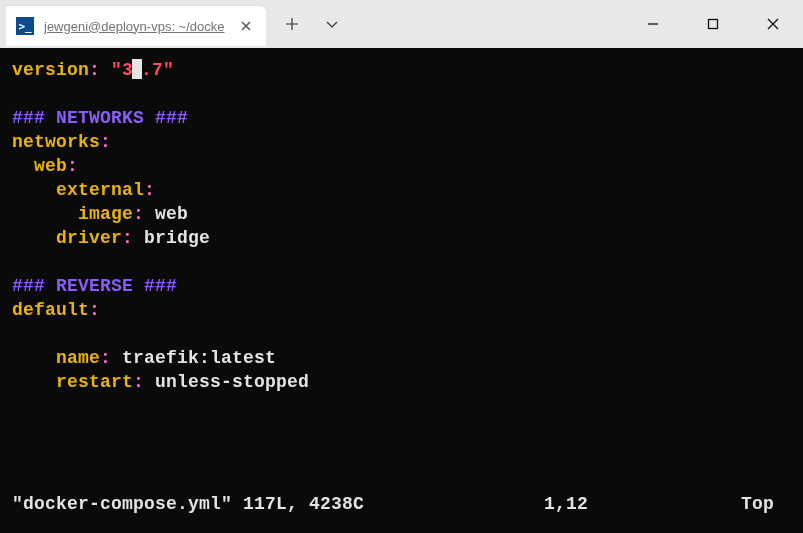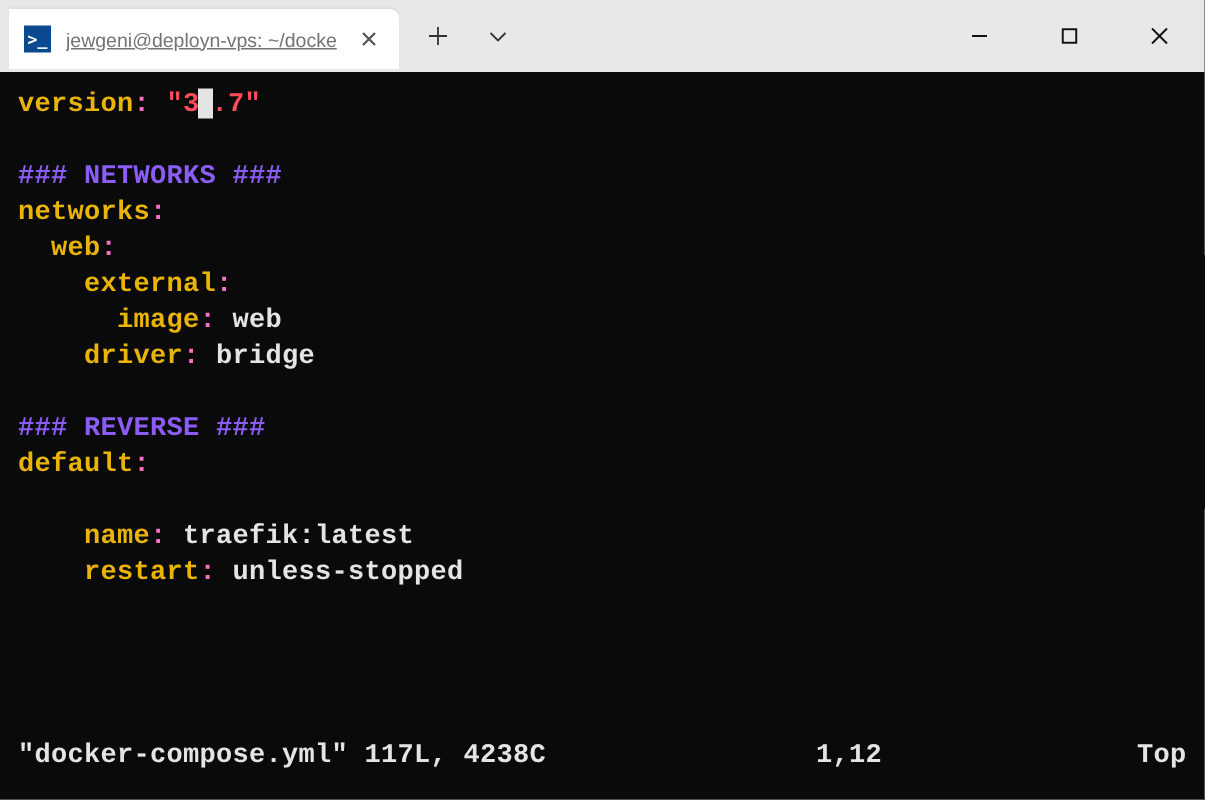--- a/index.html
+++ b/index.html
@@ -118,21 +118,21 @@
     right: 12px;
     bottom: 17px;
     display: flex;
     font-family: Consolas, "Courier New", monospace;
     font-size: 18px;
     color: #e4e4e4;
     white-space: pre;
   }
   .status-left  { }
   .status-mid   { position: absolute; left: 532px; }
-  .status-right { position: absolute; right: 0; font-family: Liberation Mono, monospace; }
+  .status-right { position: absolute; right: 17px; font-family: Liberation Mono, monospace; }
 </style>
 </head>
 <body>
 
 <div class="titlebar">
 
   <div class="tab">
     <div class="tab-icon">&gt;_</div>
     <div class="tab-title">jewgeni@deployn-vps: ~/docke</div>
     <div class="tab-close">

